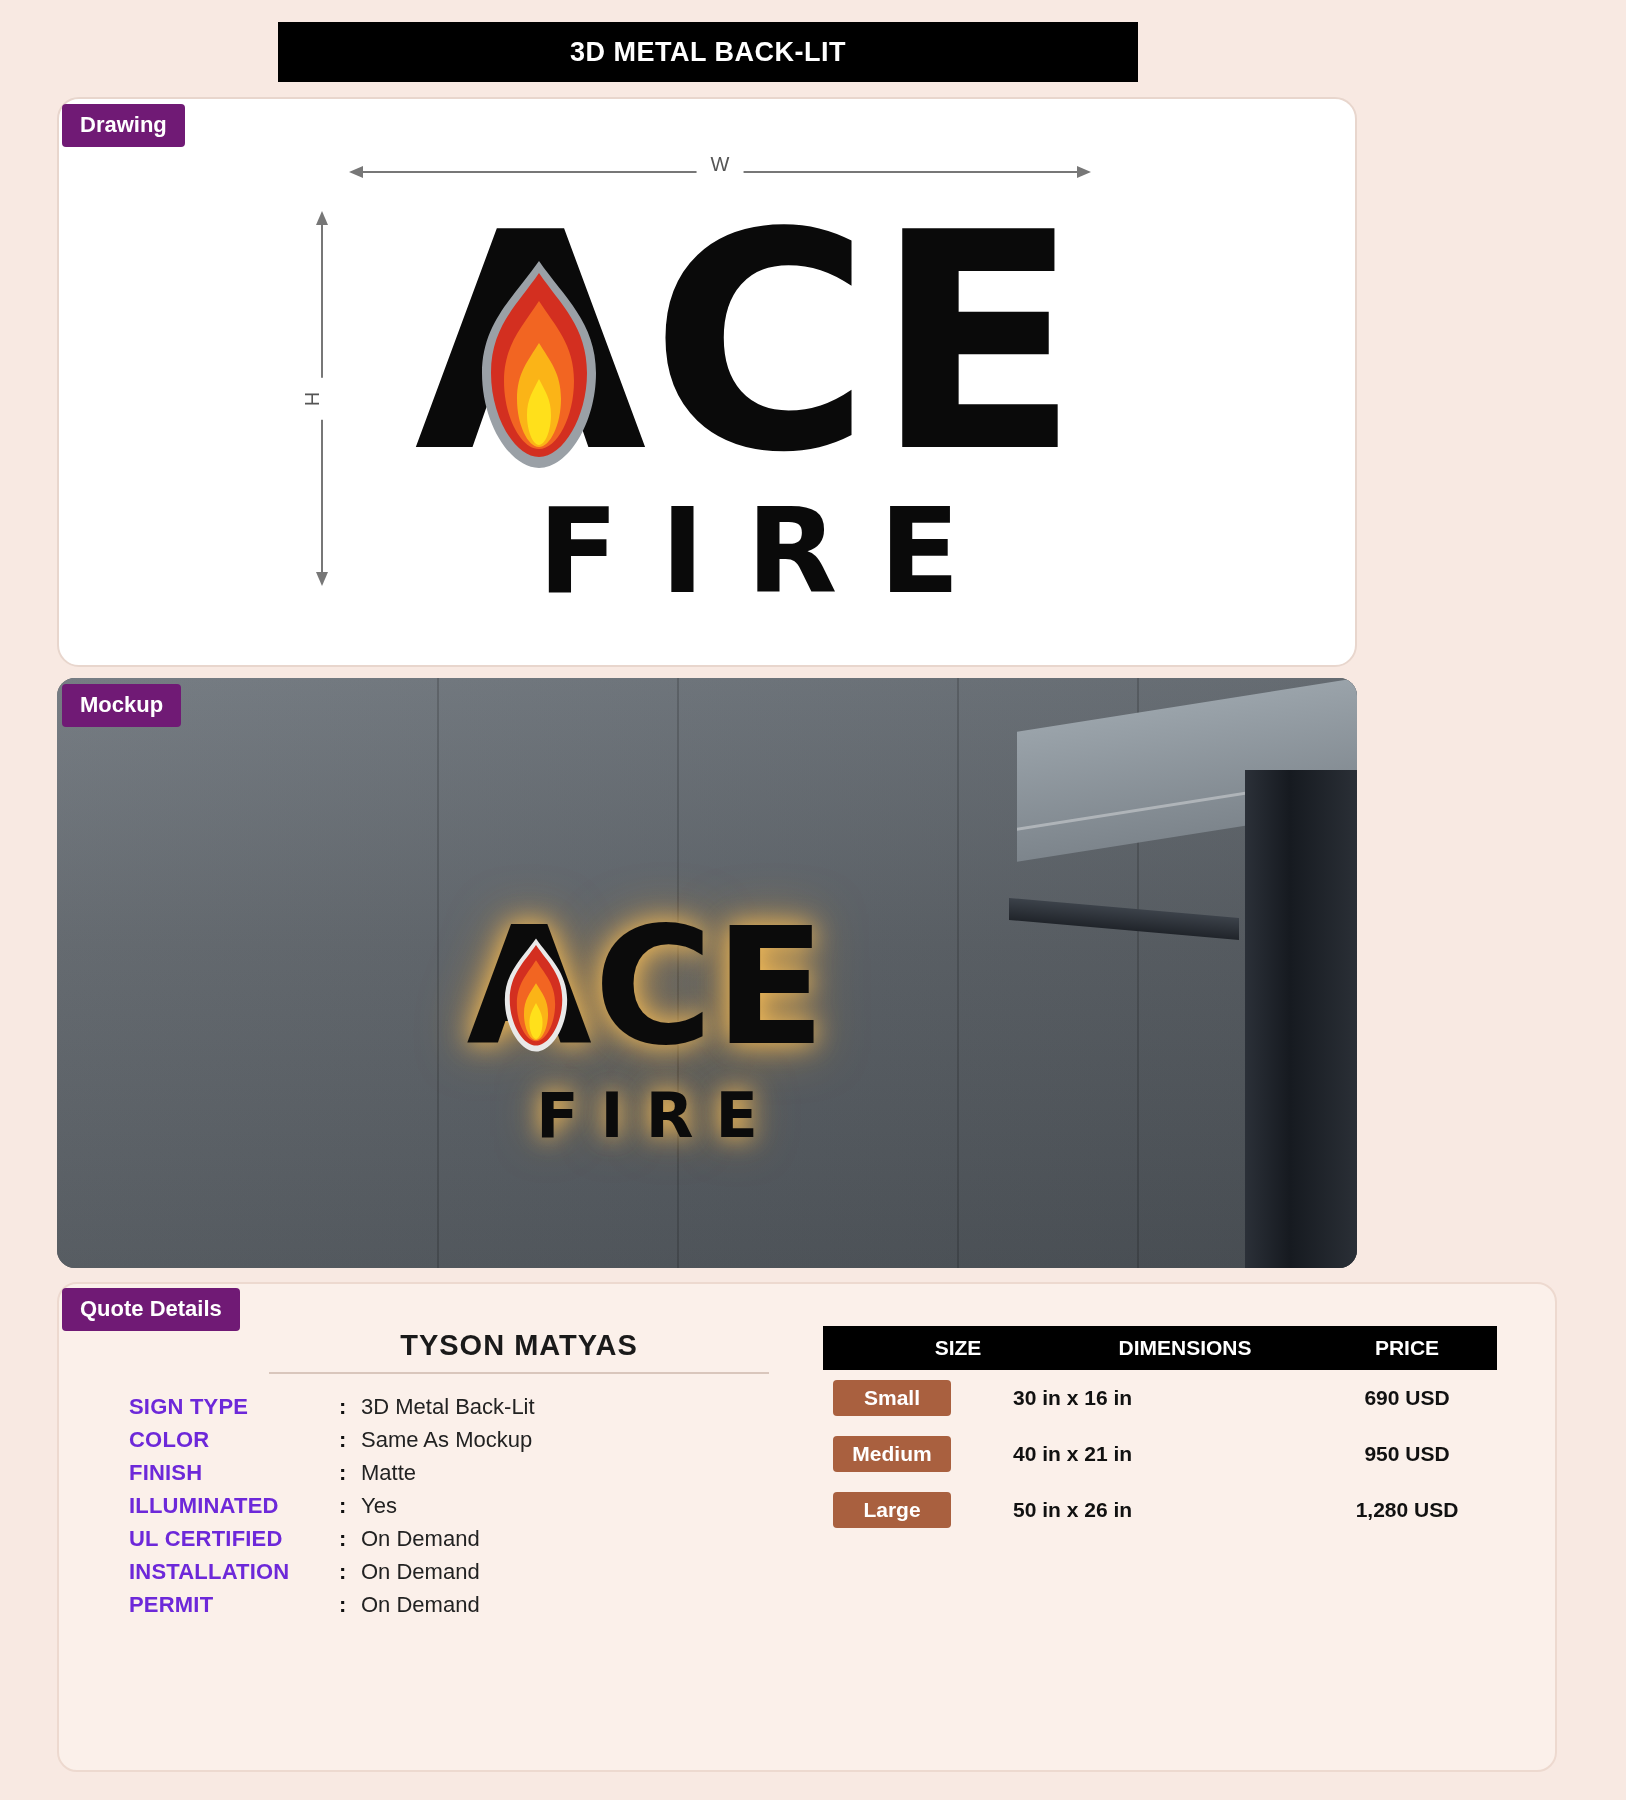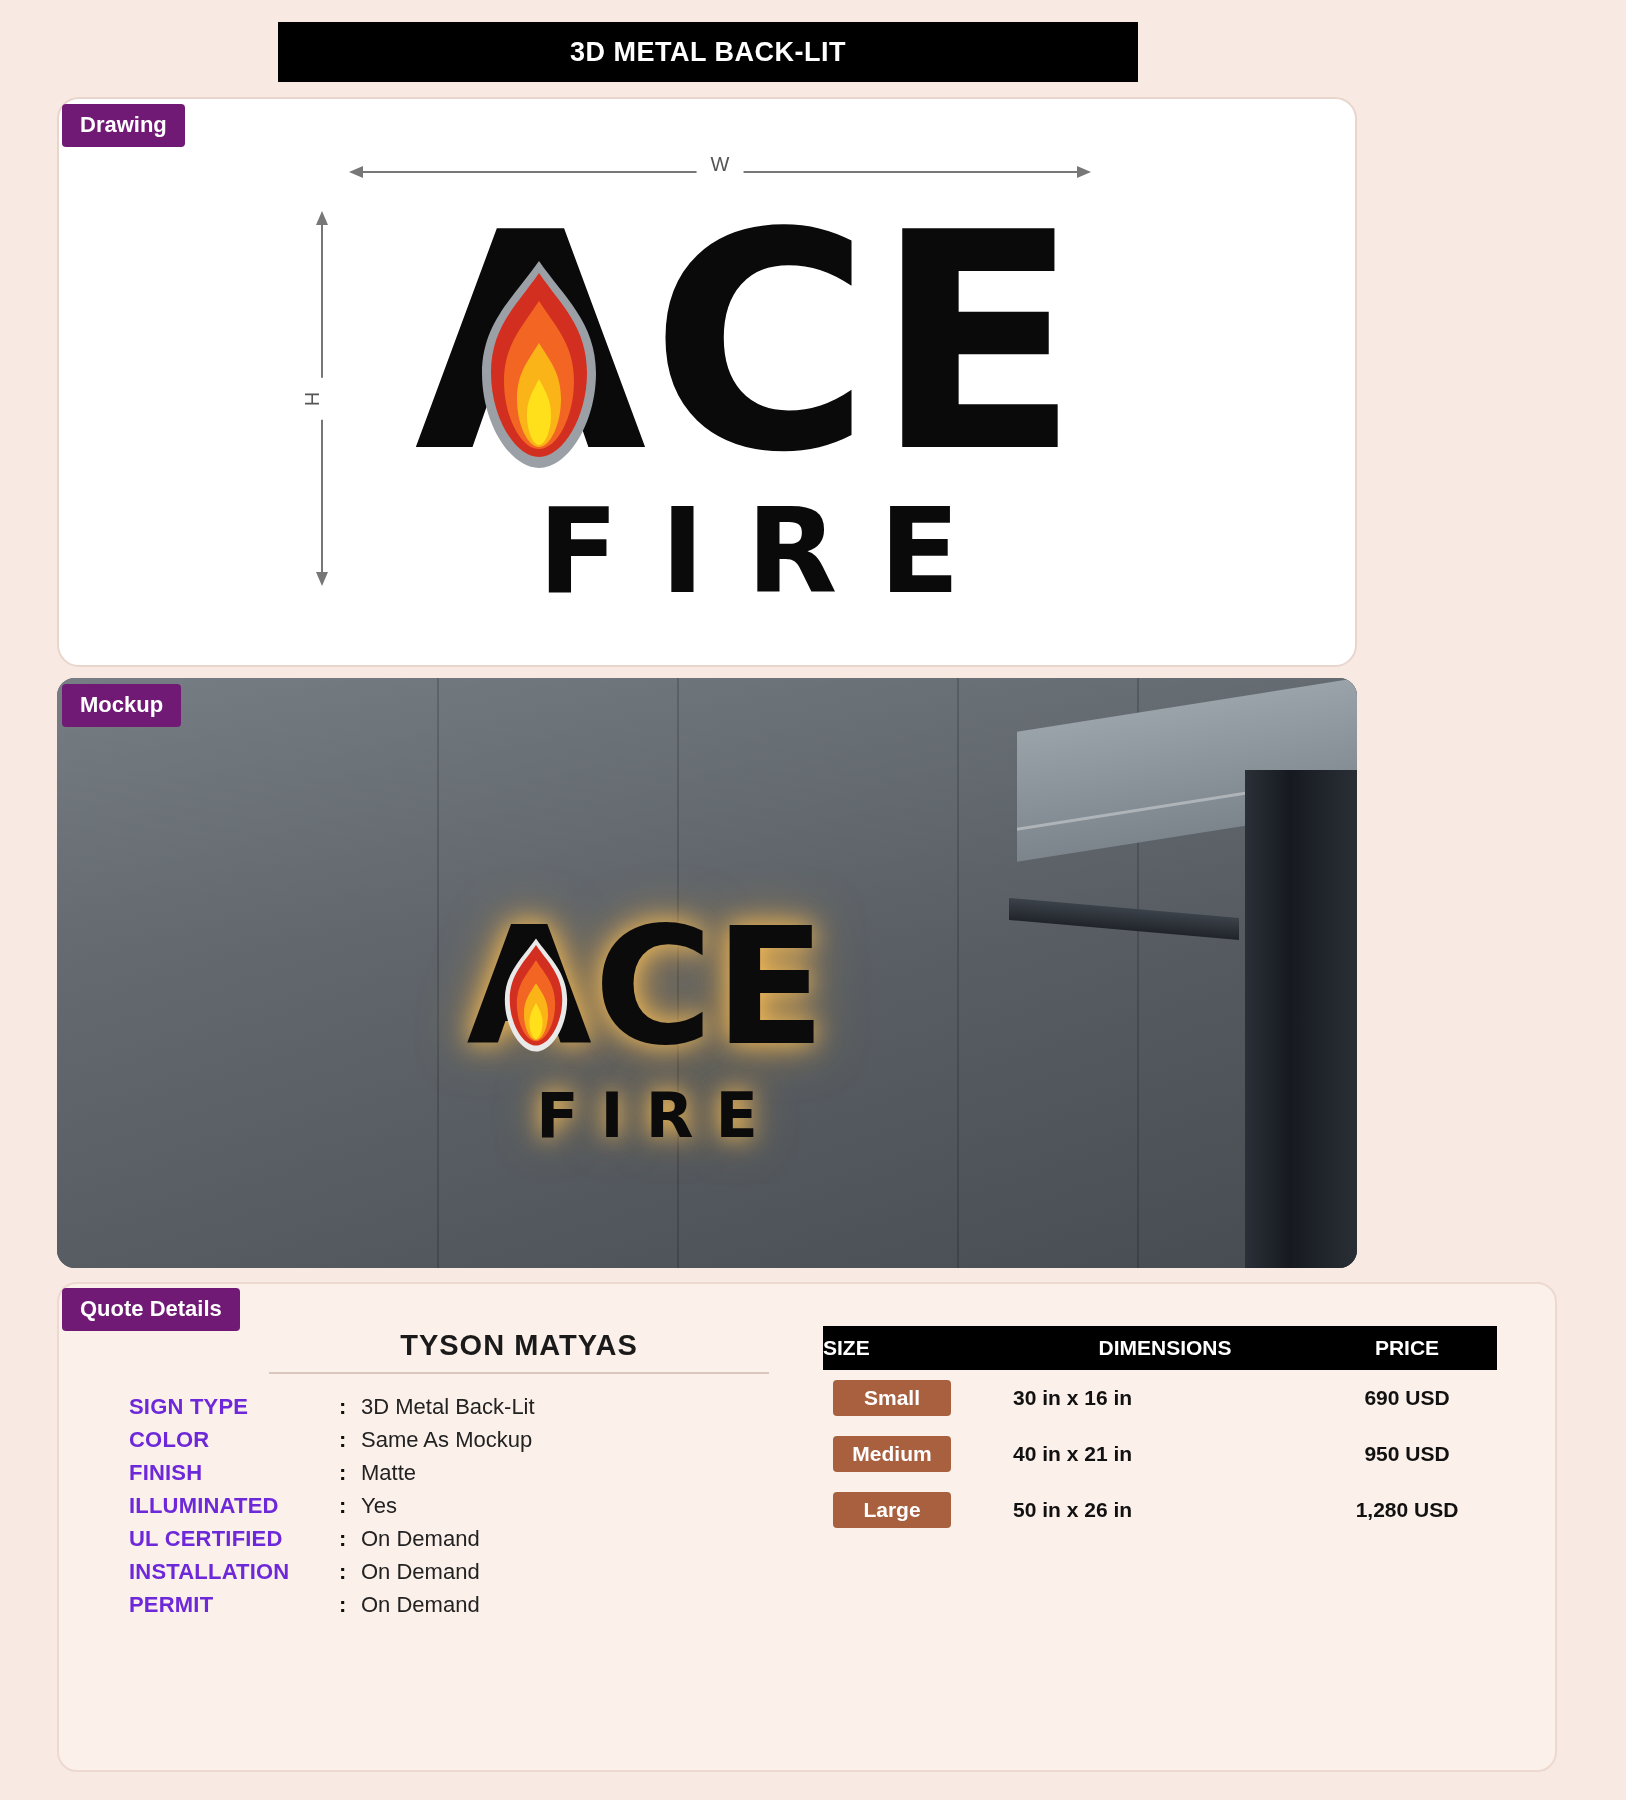--- a/index.html
+++ b/index.html
@@ -301,21 +301,21 @@
   }
   .pt-head {
     display: flex;
     background: #000000;
     color: #ffffff;
     font-weight: bold;
     font-size: 21px;
     height: 44px;
     align-items: center;
   }
-  .pt-head .c1 { width: 190px; text-align: left; }
+  .pt-head .c1 { width: 190px; text-align: center; margin-left: 40px; }
   .pt-head .c2 { flex: 1; text-align: center; }
   .pt-head .c3 { width: 180px; text-align: center; }
   .pt-row {
     display: flex;
     align-items: center;
     height: 56px;
     font-size: 21px;
     font-weight: bold;
     color: #111;
   }

